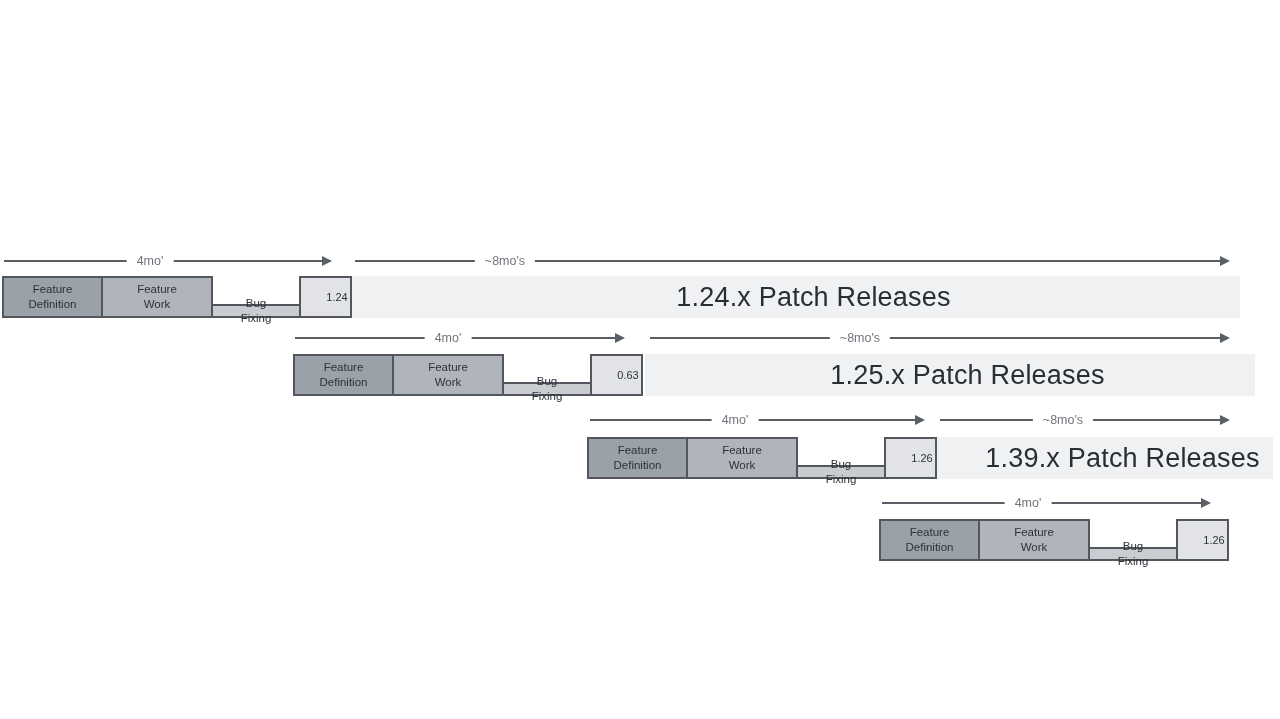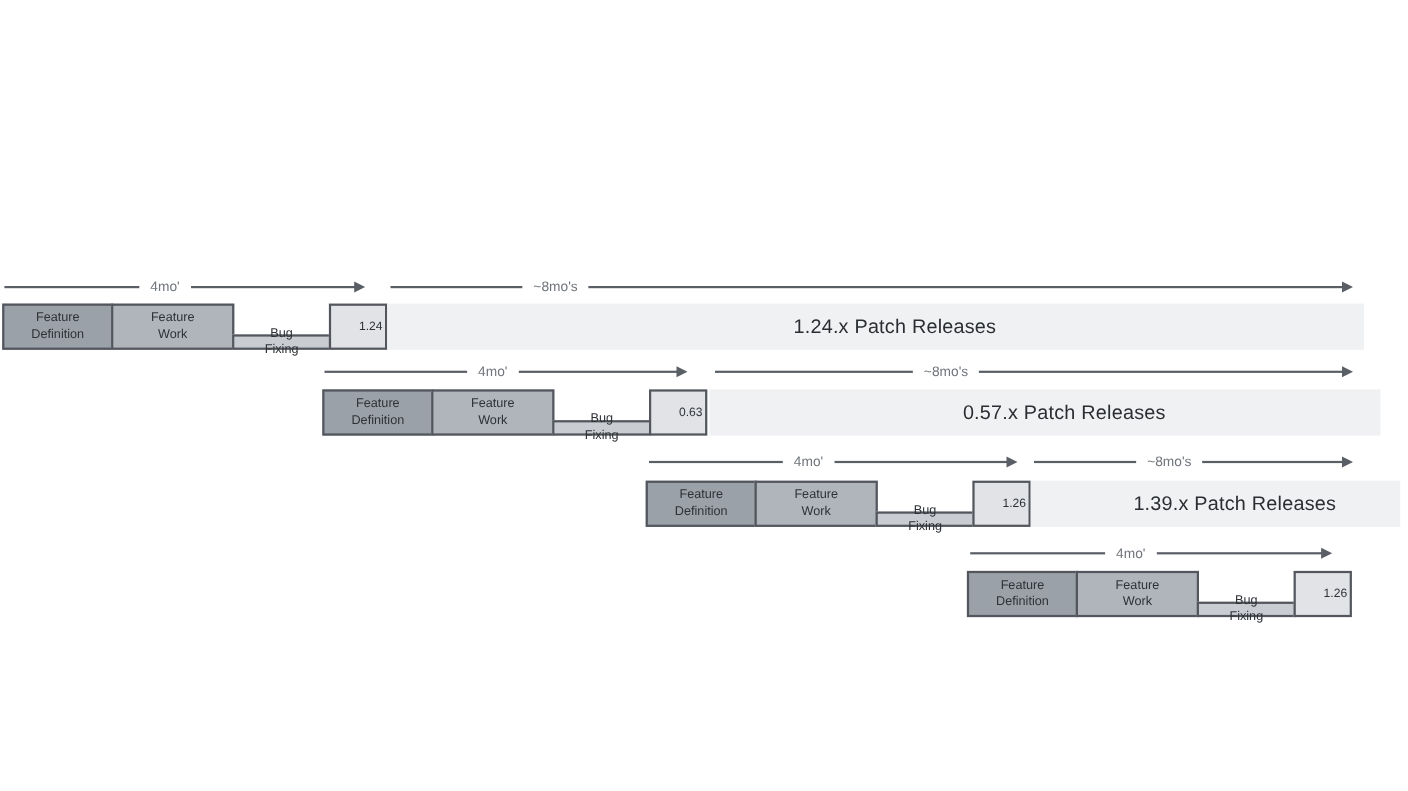--- a/index.html
+++ b/index.html
@@ -16,21 +16,21 @@
   .phase + .phase { margin-left:-2px; }
   .p-fd  { width:101px; background:var(--feature-definition-fill, #9aa1a8); }
   .p-fw  { width:112px; background:var(--feature-work-fill, #b0b5bc); }
   .p-bf  { width:90px;  background:var(--bug-fixing-fill, #c9cdd2);margin-top:28px; }
   .p-ver { width:53px;  background:var(--version-fill, #e1e3e6); font-size:11px;padding-left:23px; }
 
   .patch-bar {
     position:absolute; height:42px;
     background:var(--patch-bar-fill, #f0f1f3);
     display:flex; align-items:center; justify-content:center;
-    font-size:18px; color:var(--patch-text, #2a2d31); letter-spacing:0.2px;padding-left:35px;
+    font-size:27px; color:var(--patch-text, #2a2d31); letter-spacing:0.2px;padding-left:35px;
   }
 
   .arrow { position:absolute; height:12px; }
   .arrow .line {
     position:absolute; left:0; right:8px; top:5px;
     border-top:2px solid var(--arrow, #5a5f66);
   }
   .arrow .head {
     position:absolute; right:0; top:1px; width:0; height:0;
     border-left:10px solid var(--arrow, #5a5f66);
@@ -80,21 +80,21 @@
   </div>
   <div class="phase-group" style="left:293px; top:354px">
     <div class="phase p-fd">Feature
 Definition</div>
     <div class="phase p-fw">Feature
 Work</div>
     <div class="phase p-bf">Bug
 Fixing</div>
     <div class="phase p-ver">0.63</div>
   </div>
-  <div class="patch-bar" style="left:645px; top:354px; width:610px">0.57.x Patch Releases</div>
+  <div class="patch-bar" style="left:645px; top:354px; width:610px">1.25.x Patch Releases</div>
 
   <div class="arrow" style="left:590px; top:414px; width:335px">
     <span class="line"></span>
     <span class="head"></span>
     <span class="lbl" style="left:145px">4mo'</span>
   </div>
   <div class="arrow" style="left:940px; top:414px; width:290px">
     <span class="line"></span>
     <span class="head"></span>
     <span class="lbl" style="left:123px">~8mo's</span>

